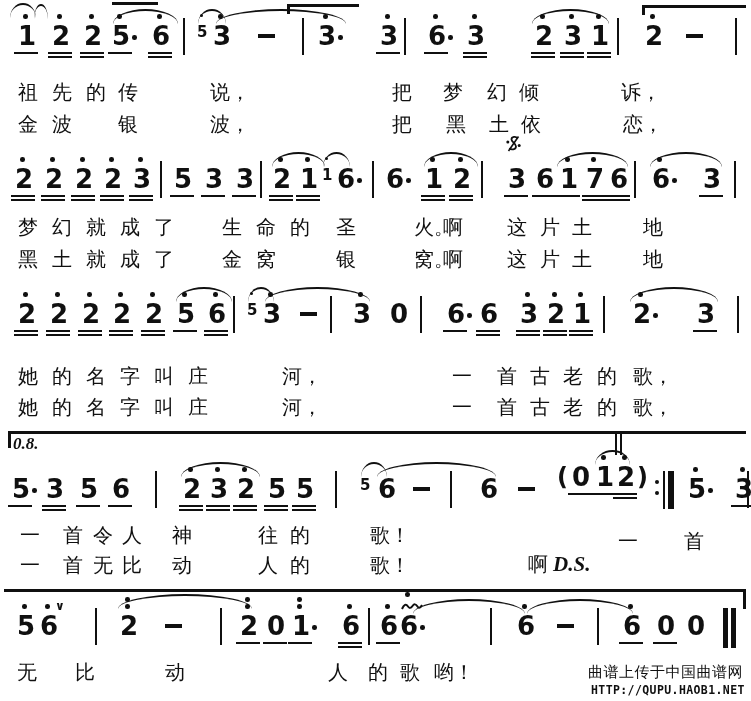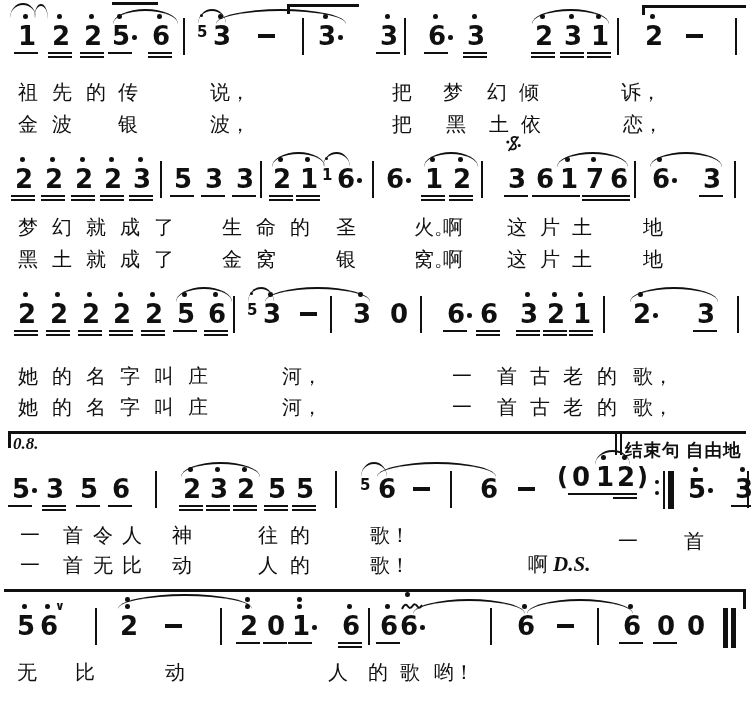--- a/index.html
+++ b/index.html
@@ -45,21 +45,20 @@
   <div class="hline" style="left:287px;top:4px;width:72px;height:2.5px;"></div>
   <div class="vtick" style="left:287px;top:4px;width:2.5px;height:10px;"></div>
   <div class="hline" style="left:642px;top:5px;width:104px;height:2.5px;"></div>
   <div class="vtick" style="left:642px;top:5px;width:2.5px;height:10px;"></div>
 
   <div class="hline" style="left:8px;top:431px;width:738px;height:2.5px;"></div>
   <div class="vtick" style="left:8px;top:431px;width:2.5px;height:17px;"></div>
   <div class="vtick" style="left:615px;top:433px;width:2px;height:22px;"></div>
   <div class="vtick" style="left:620px;top:433px;width:2px;height:22px;"></div>
   <div id="volta-label">0.8.</div>
-  <div id="ending-label">结束句 自由地</div>
 
   <div class="hline" style="left:4px;top:589px;width:742px;height:2.5px;"></div>
   <div class="vtick" style="left:743px;top:589px;width:2.5px;height:20px;"></div>
 
   <div id="ds">
     <span class="cn">啊</span>
     <span class="lat">D.S.</span>
   </div>
 
   <div id="score">
@@ -313,13 +312,15 @@
       <div class="lyr" style="left: 75px; top: 660px;">比</div>
       <div class="lyr" style="left: 165px; top: 660px;">动</div>
       <div class="lyr" style="left: 328px; top: 660px;">人</div>
       <div class="lyr" style="left: 368px; top: 660px;">的</div>
       <div class="lyr" style="left: 400px; top: 660px;">歌</div>
       <div class="lyr" style="left: 434px; top: 660px;">哟！</div>
       <div class="lyr" style="left: 618px; top: 529px;">一</div>
       <div class="lyr" style="left: 684px; top: 529px;">首</div>
     </div>
 
+  <div id="credit">曲谱上传于中国曲谱网</div>
+  <div id="site-url">HTTP://QUPU.HAOB1.NET</div>
 </div>
 
 </body></html>

